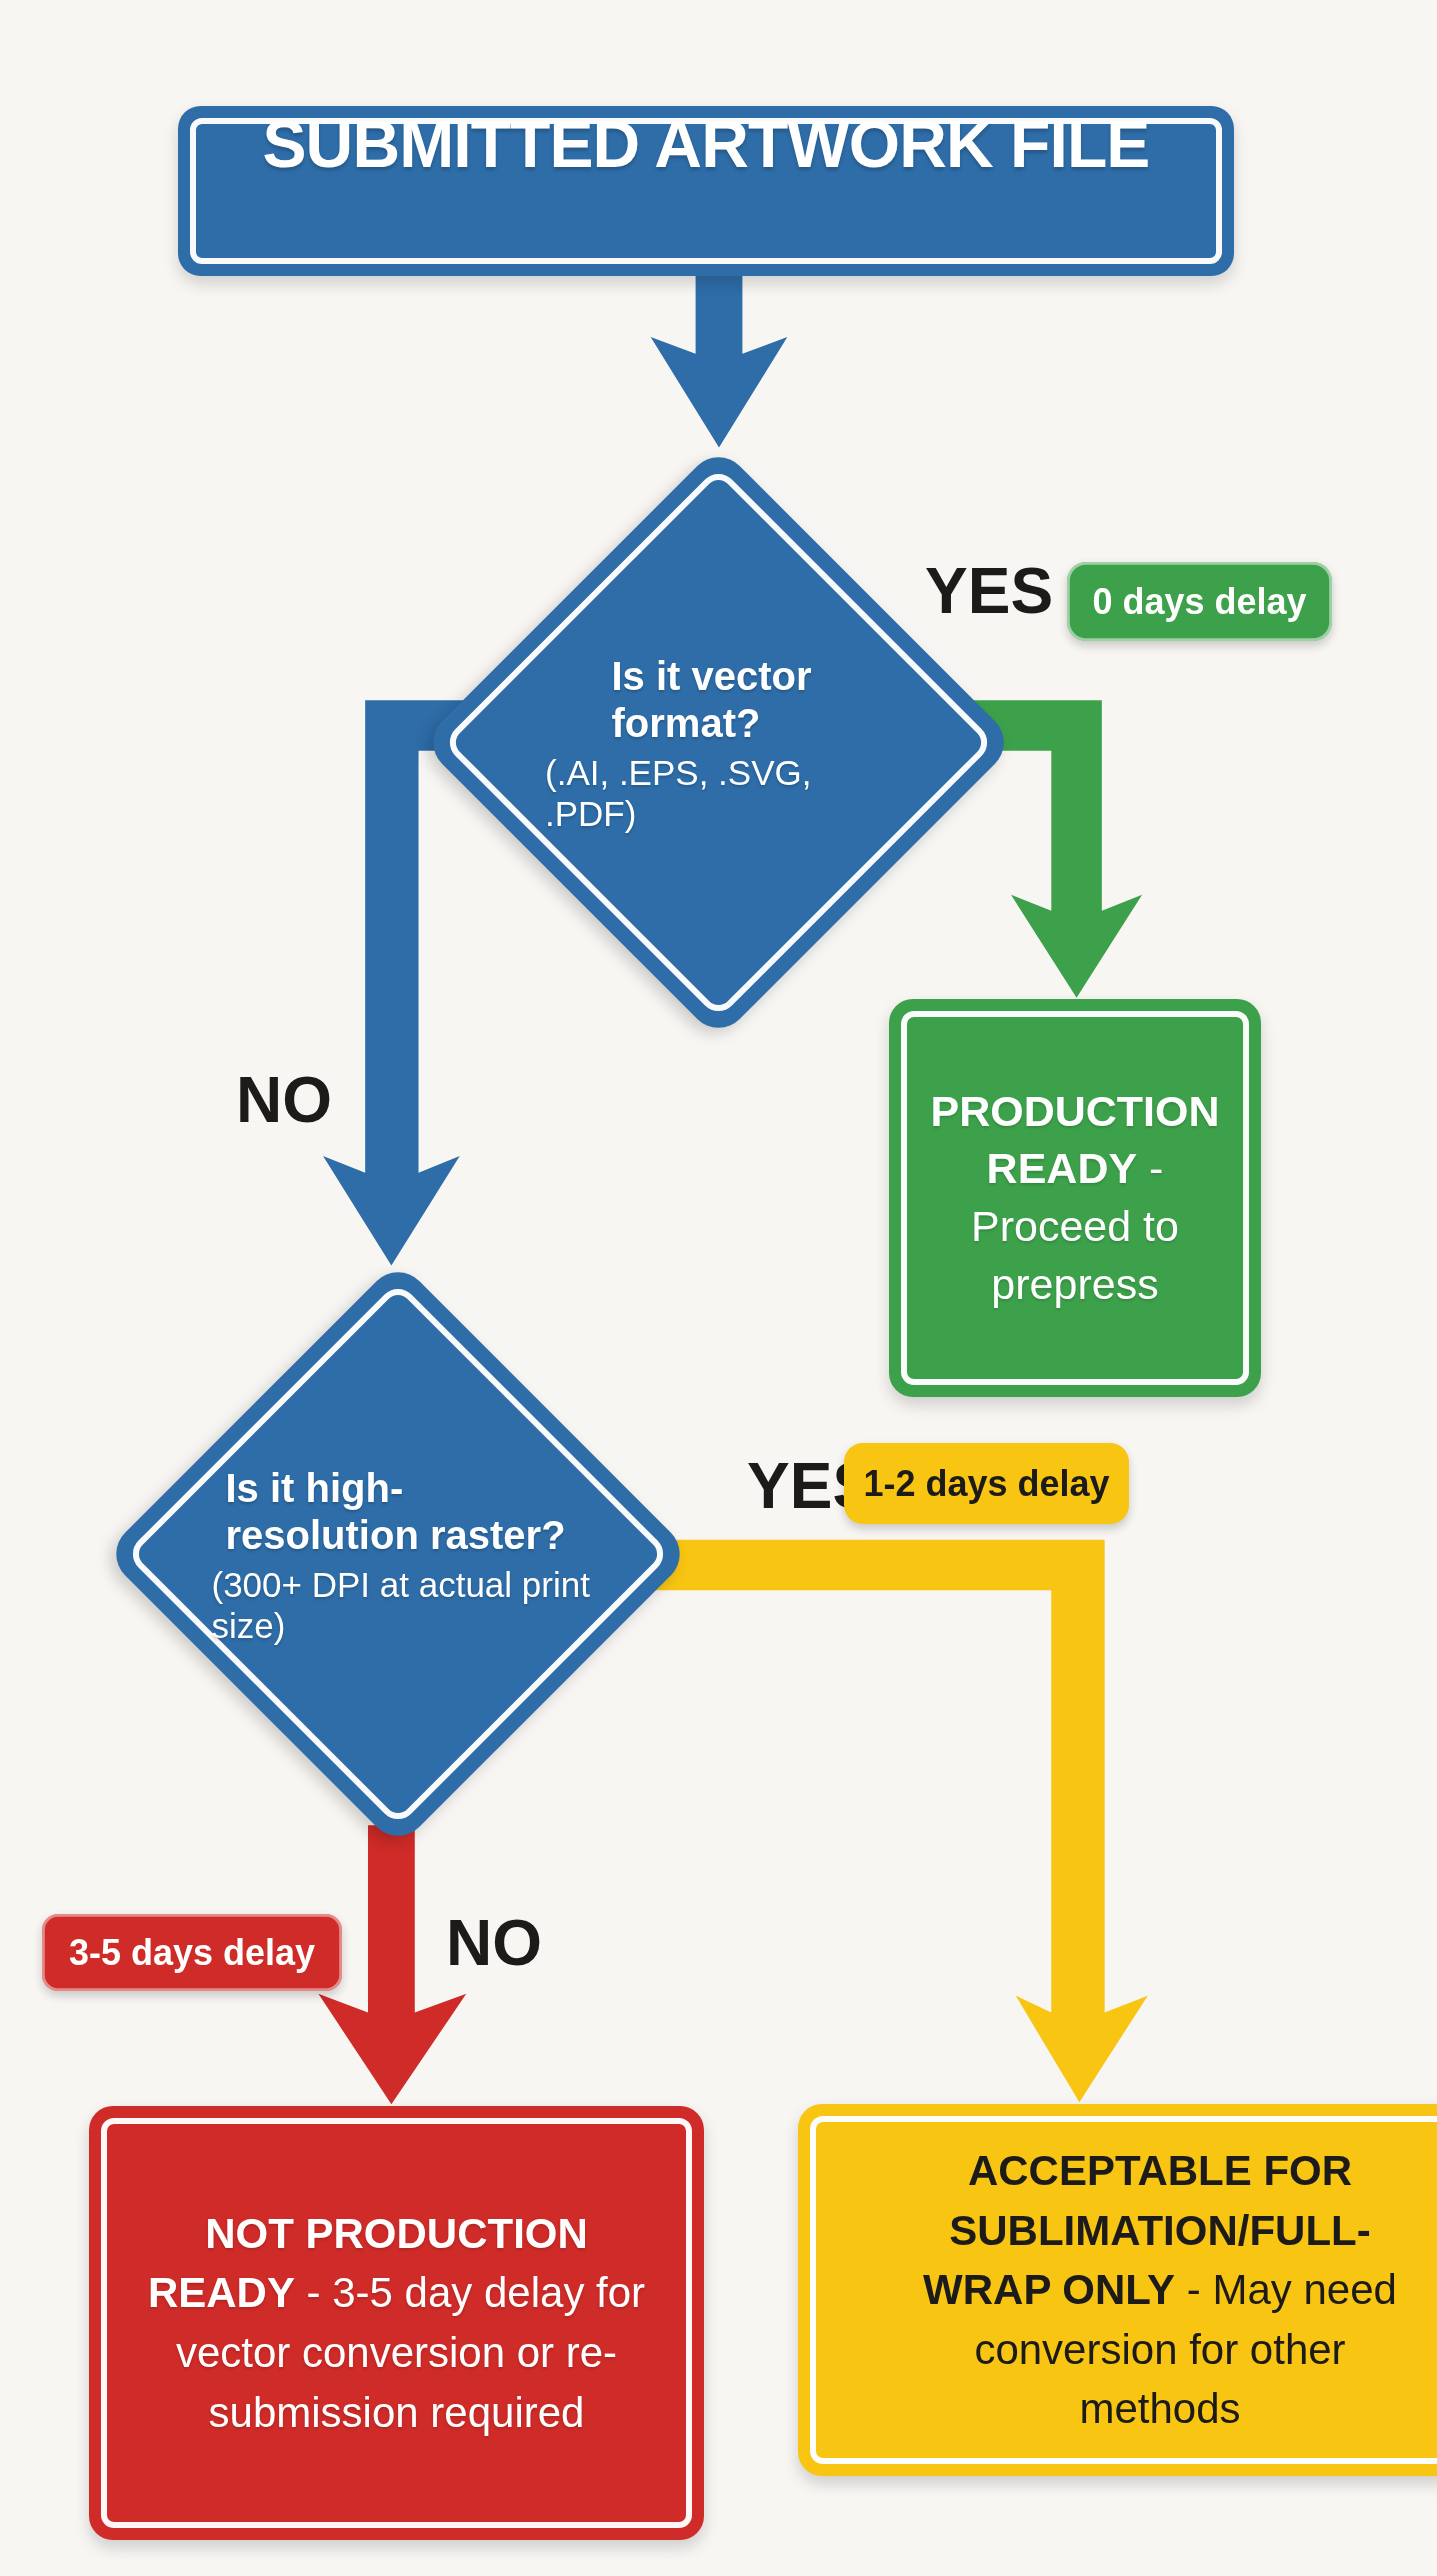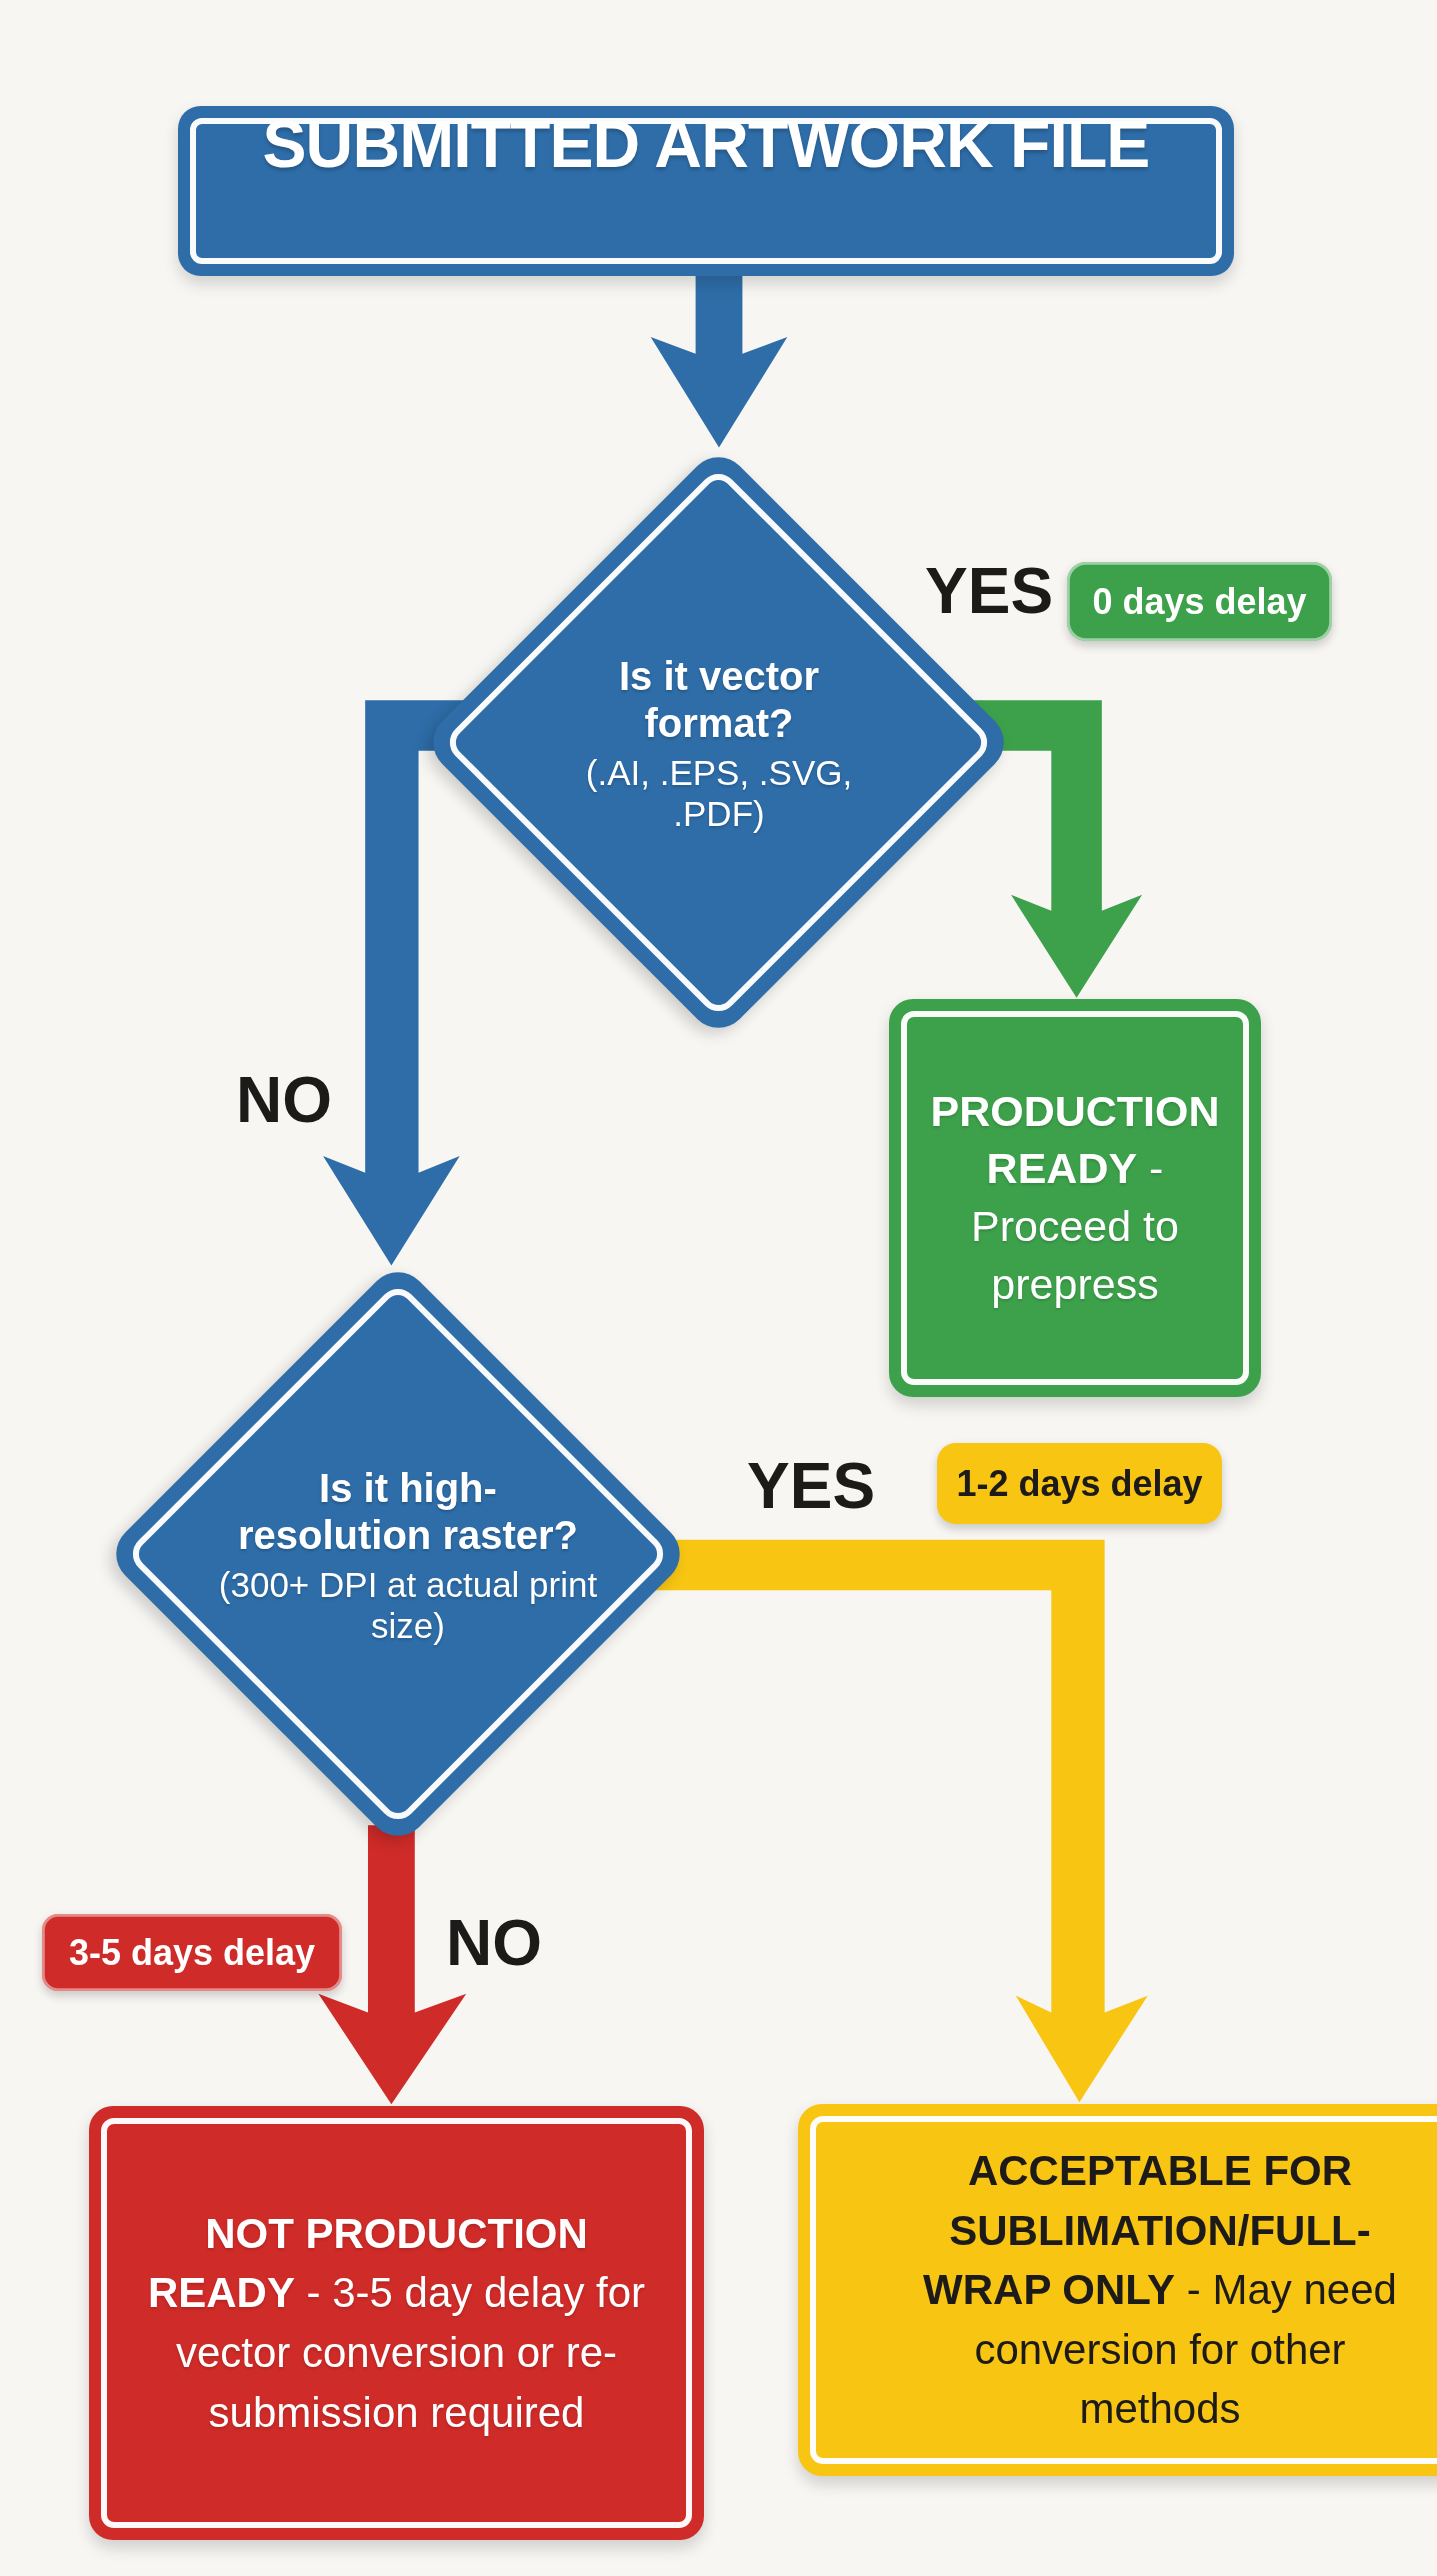--- a/index.html
+++ b/index.html
@@ -17,21 +17,21 @@
 
   .title-box{left:178px;top:106px;width:1056px;height:170px;background:var(--c-blue);border-radius:22.5px;display:flex;align-items:flex-start;justify-content:center;}
   .title-box .ring{border-radius:12px;}
   .title-text{position:relative;color:var(--c-white);font-weight:bold;font-size:66px;letter-spacing:-0.9px;text-shadow:0 2.8px 3.7px rgba(0,0,0,.2);white-space:nowrap;}
 
   .diamond{position:absolute;z-index:2;background:var(--c-blue);transform:rotate(45deg);border-radius:30px;box-shadow:0 7.5px 15px rgba(0,0,0,.18);}
   .diamond .ring{inset:15px;border-radius:19px;border-width:6.6px;}
   .d1{left:508px;top:532px;width:421px;height:421px;}
   .d2{left:190px;top:1346px;width:416px;height:416px;}
 
-  .dtext{position:absolute;z-index:3;transform:translate(-50%,-50%);color:var(--c-white);text-align:center;}
+  .dtext{position:absolute;z-index:3;transform:translate(-50%,-50%);color:var(--c-white);text-align:left;}
   .dtext .q{font-weight:bold;font-size:40px;line-height:1.18;margin:0 auto;text-shadow:0 1.9px 2.8px rgba(0,0,0,.2);}
   .dtext .detail{font-size:35px;line-height:1.16;margin:5.6px auto 0;text-shadow:0 1.9px 2.8px rgba(0,0,0,.18);}
   .dt1{left:719px;top:744px;}
   .dt1 .q{width:215px;}
   .dt1 .detail{width:348px;}
   .dt2{left:408px;top:1556px;}
   .dt2 .q{width:365px;}
   .dt2 .detail{width:393px;}
 
   .outcome{position:absolute;z-index:2;border-radius:24px;display:flex;align-items:center;justify-content:center;text-align:center;box-shadow:0 7.5px 15px rgba(0,0,0,.16);}
@@ -40,21 +40,21 @@
   .box-green{left:889px;top:999px;width:372px;height:398px;background:var(--c-green);color:var(--c-white);}
   .box-green .txt{width:318px;font-size:43px;line-height:1.34;}
   .box-red{left:89px;top:2106px;width:615px;height:434px;background:var(--c-red);color:var(--c-white);}
   .box-red .txt{width:524px;}
   .box-yellow{left:798px;top:2104px;width:724px;height:372px;background:var(--c-yellow);color:var(--c-ink);}
   .box-yellow .txt{width:537px;text-shadow:none;}
 
   .decision-label{position:absolute;z-index:3;color:var(--c-ink);font-weight:bold;font-size:64px;white-space:nowrap;}
   .badge{position:absolute;z-index:3;display:flex;align-items:center;justify-content:center;font-weight:bold;font-size:36px;border-radius:19px;box-shadow:0 4.7px 9.4px rgba(0,0,0,.18);white-space:nowrap;}
   .badge-green{left:1067px;top:562px;width:265px;height:79px;background:var(--c-green);color:var(--c-white);box-shadow:inset 0 0 0 2.8px rgba(255,255,255,.5),0 4.7px 9.4px rgba(0,0,0,.18);}
-  .badge-yellow{left:937px;top:1443px;width:285px;height:81px;background:var(--c-yellow);color:var(--c-ink);}
+  .badge-yellow{left:844px;top:1443px;width:285px;height:81px;background:var(--c-yellow);color:var(--c-ink);}
   .badge-red{left:42px;top:1914px;width:300px;height:77px;background:var(--c-red);color:var(--c-white);box-shadow:inset 0 0 0 2.8px rgba(255,255,255,.45),0 4.7px 9.4px rgba(0,0,0,.18);border-radius:16px;}
   .yes1{left:925px;top:554px;}
   .no1{left:236px;top:1063px;}
   .yes2{left:747px;top:1449px;}
   .no2{left:446px;top:1906px;}
 </style>
 </head>
 <body>
 
 <div class="stage">

